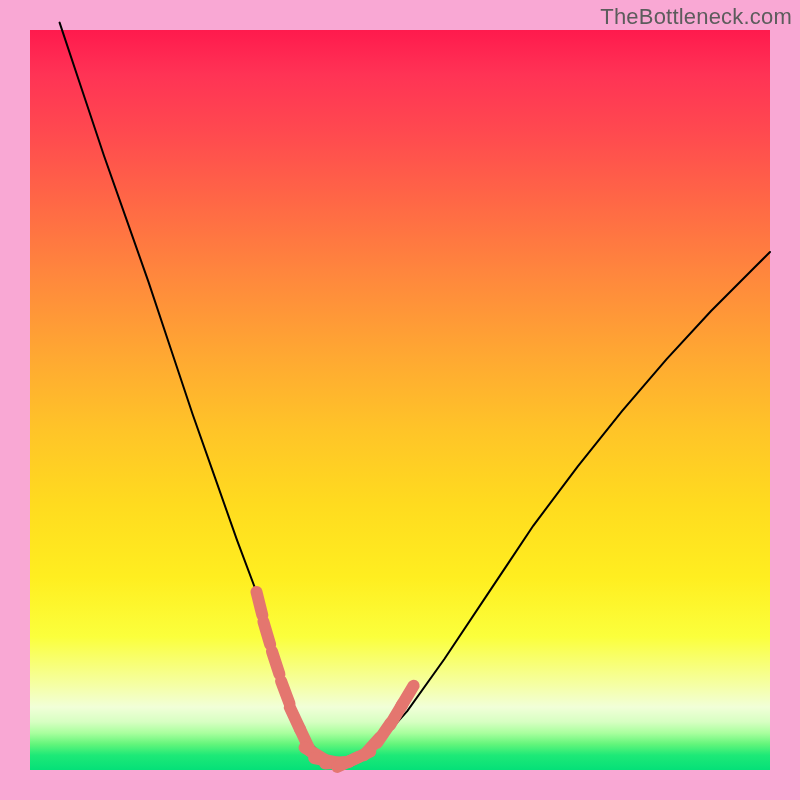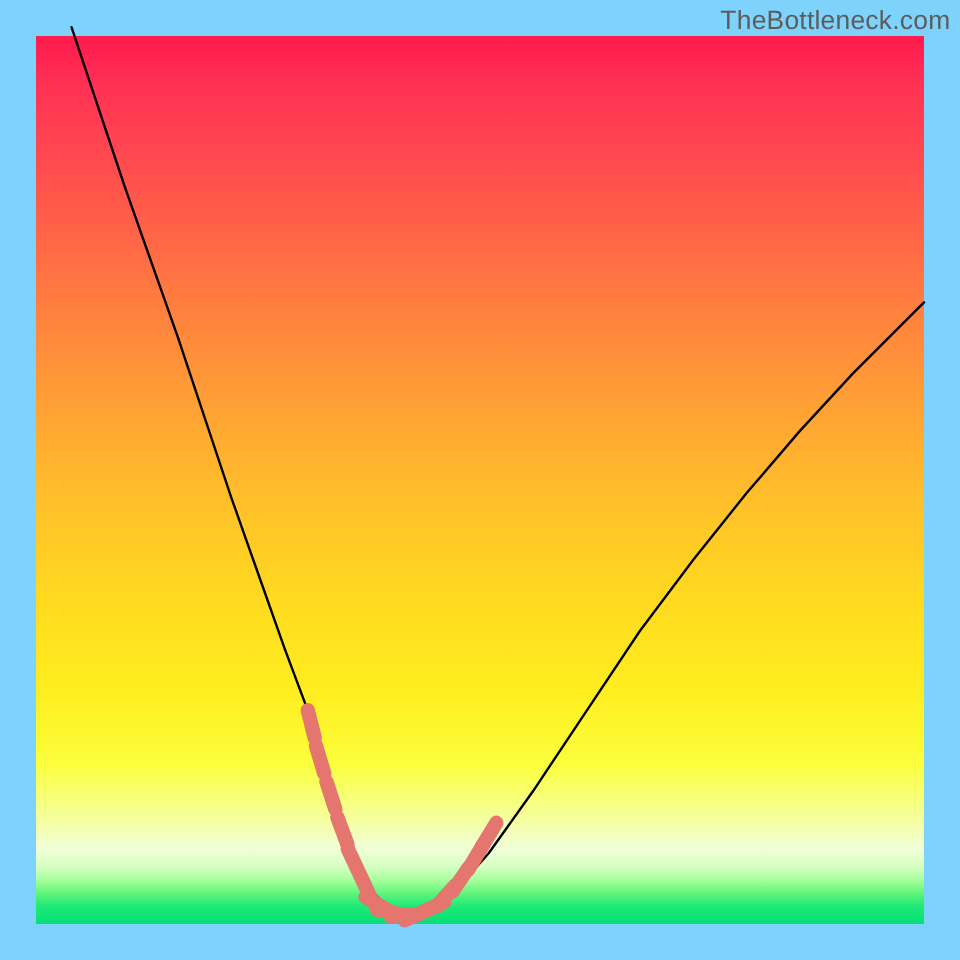--- a/index.html
+++ b/index.html
@@ -8,21 +8,21 @@
     width: 800px;
     height: 800px;
     overflow: hidden;
     background: #000;
     font-family: Arial, Helvetica, sans-serif;
   }
   .container {
     position: relative;
     width: 800px;
     height: 800px;
-    background: #7dd3fc;
+    background: #f9a8d4;
   }
   .plot-area {
     position: absolute;
     left: 30px;
     top: 30px;
     width: 740px;
     height: 740px;
     background: linear-gradient(to bottom,
       #ff1a4d 0%,
       #ff3355 6%,

